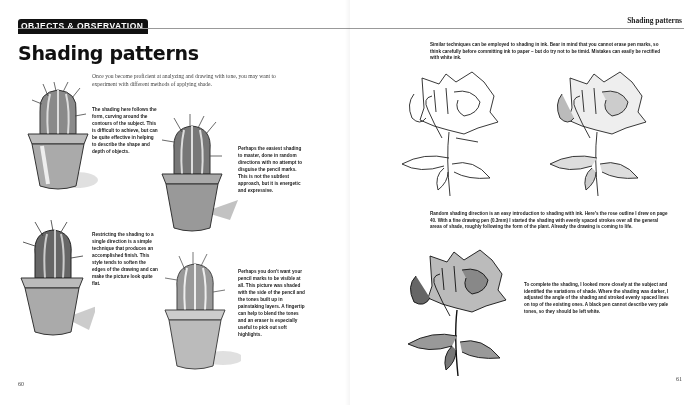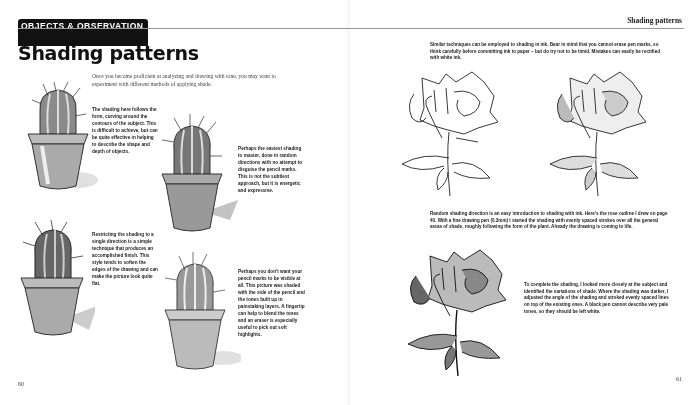--- a/index.html
+++ b/index.html
@@ -1,21 +1,21 @@
 <!DOCTYPE html>
 <html><head>
 <meta charset="utf-8">
 <style>
   html,body{margin:0;padding:0;background:#fff;}
   body{width:700px;height:405px;position:relative;overflow:hidden;font-family:"Liberation Sans",sans-serif;color:#222;}
   .page{position:absolute;top:0;height:405px;background:#fff;}
   .left{left:0;width:350px;}
   .right{left:350px;width:350px;}
   .gutter{position:absolute;left:345px;top:0;width:10px;height:405px;background:linear-gradient(90deg,rgba(0,0,0,0) 0%,rgba(0,0,0,0.04) 50%,rgba(0,0,0,0) 100%);}
-  .section-tab{position:absolute;left:18px;top:19px;background:#111;color:#fff;font-size:8.5px;font-weight:bold;letter-spacing:0.5px;padding:2px 5px 15px 3px;border-radius:3px 3px 0 0;}
+  .section-tab{position:absolute;left:18px;top:19px;background:#111;color:#fff;font-size:8.5px;font-weight:bold;letter-spacing:0.5px;padding:2px 5px 3px 3px;border-radius:3px 3px 0 0;}
   .rule{position:absolute;top:28px;height:1px;background:#999;}
   .rule.l{left:18px;width:332px;}
   .rule.r{left:350px;width:334px;}
   .running-head{position:absolute;right:18px;top:16px;font-family:"Liberation Serif",serif;font-weight:bold;font-size:7.5px;color:#222;}
   h1{position:absolute;left:18px;top:42px;margin:0;font-size:19px;font-weight:bold;color:#111;font-family:"DejaVu Sans",sans-serif;letter-spacing:-0.3px;}
   .intro{position:absolute;left:92px;top:72px;width:210px;font-family:"Liberation Serif",serif;font-size:5.6px;line-height:8px;color:#444;}
   .cap{position:absolute;font-size:4.7px;line-height:7px;font-weight:bold;color:#222;}
   .cap.rcap{font-size:4.6px;line-height:6.7px;}
   .folio{position:absolute;top:381px;font-family:"Liberation Serif",serif;font-size:6px;color:#444;}
   .illus{position:absolute;}

